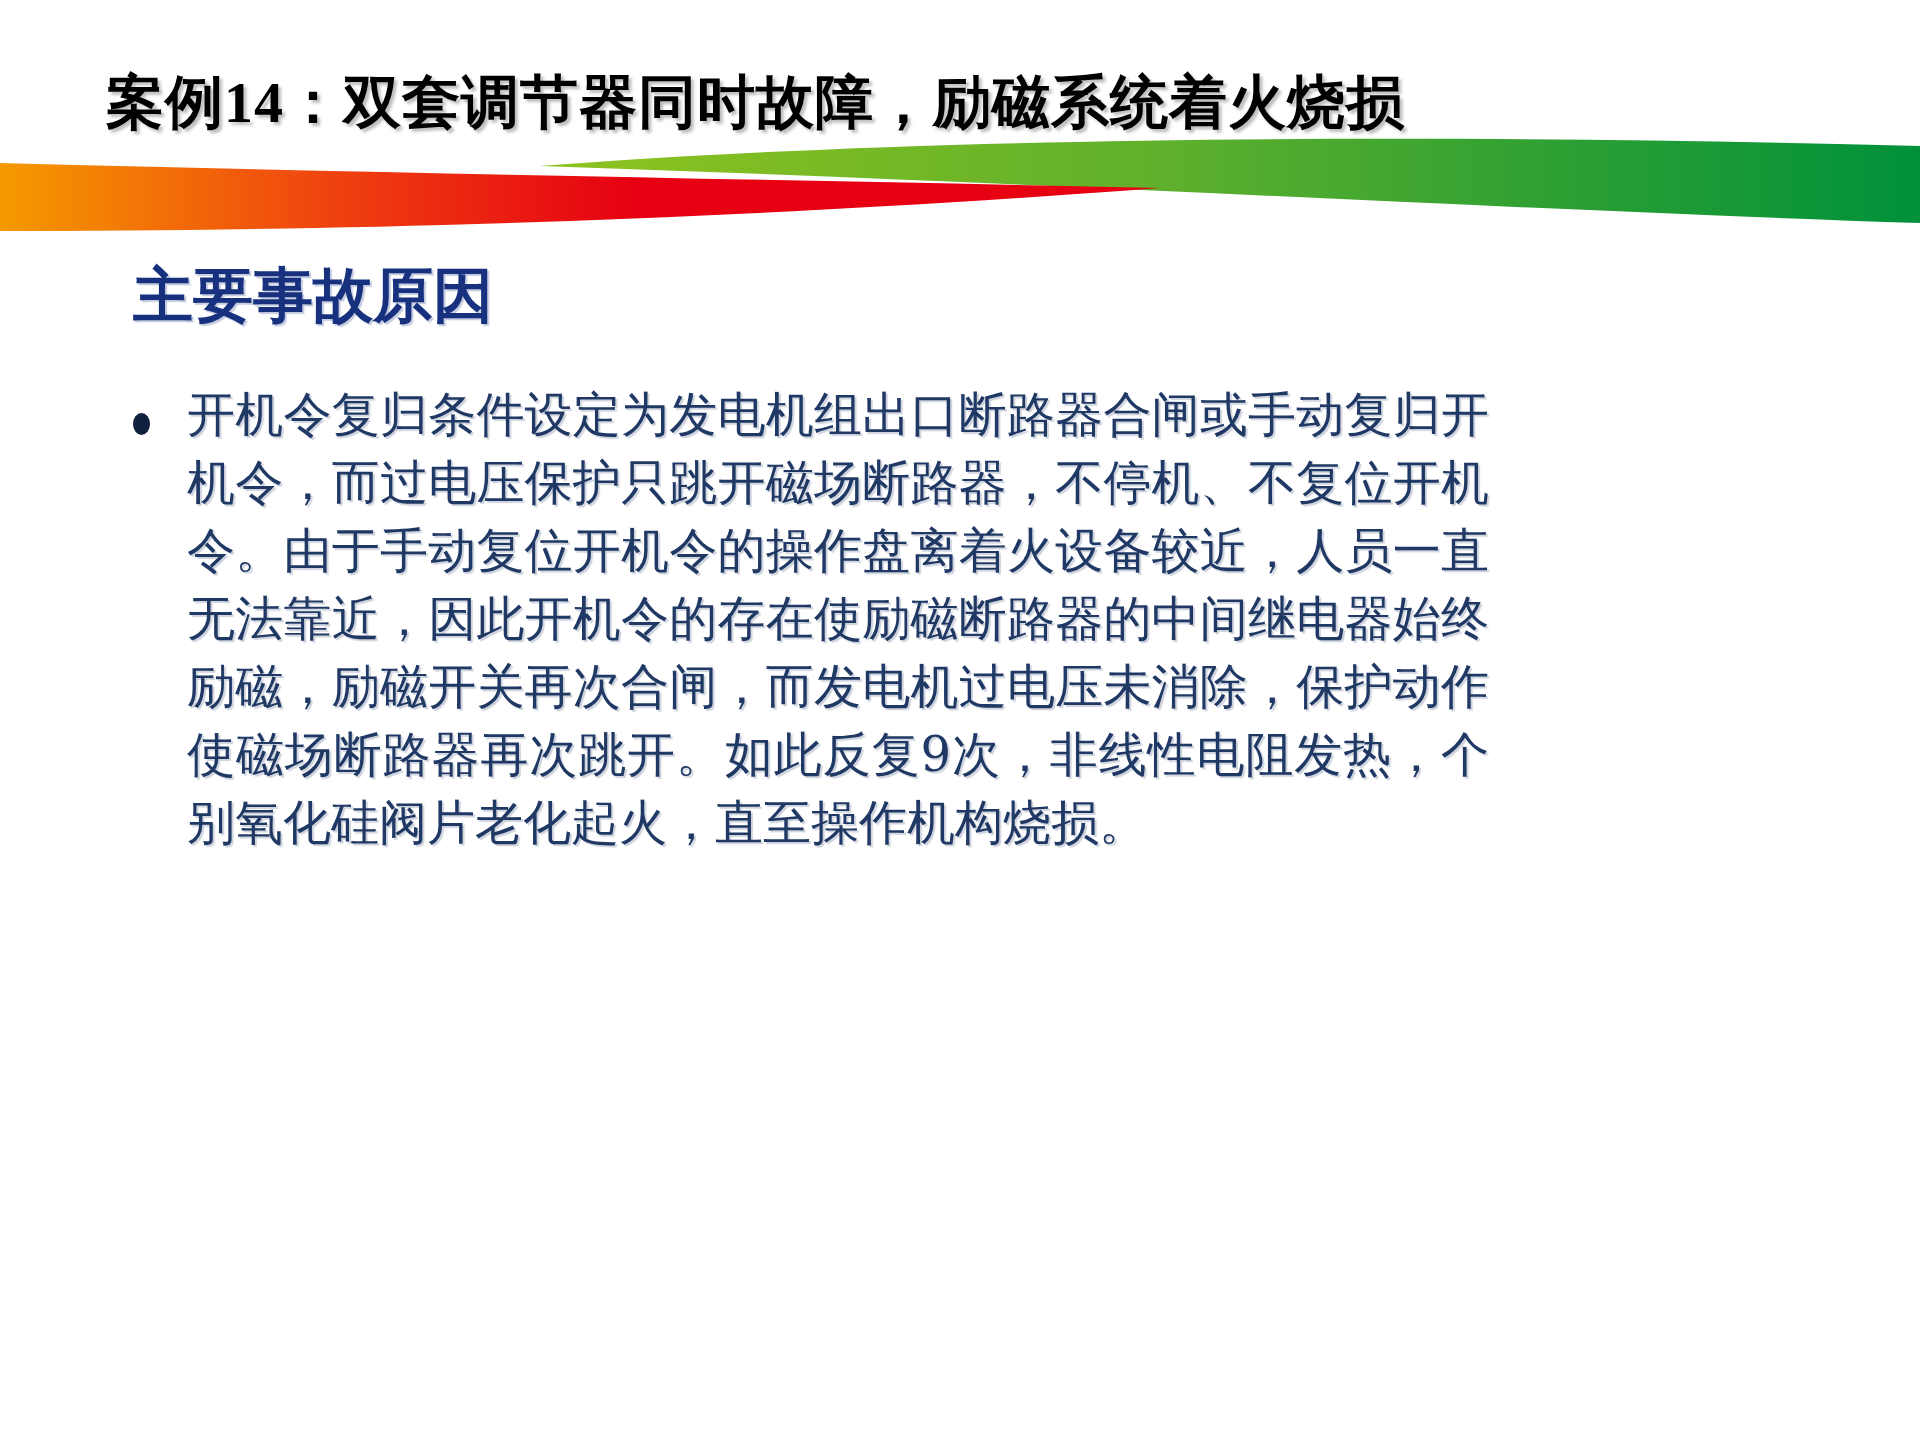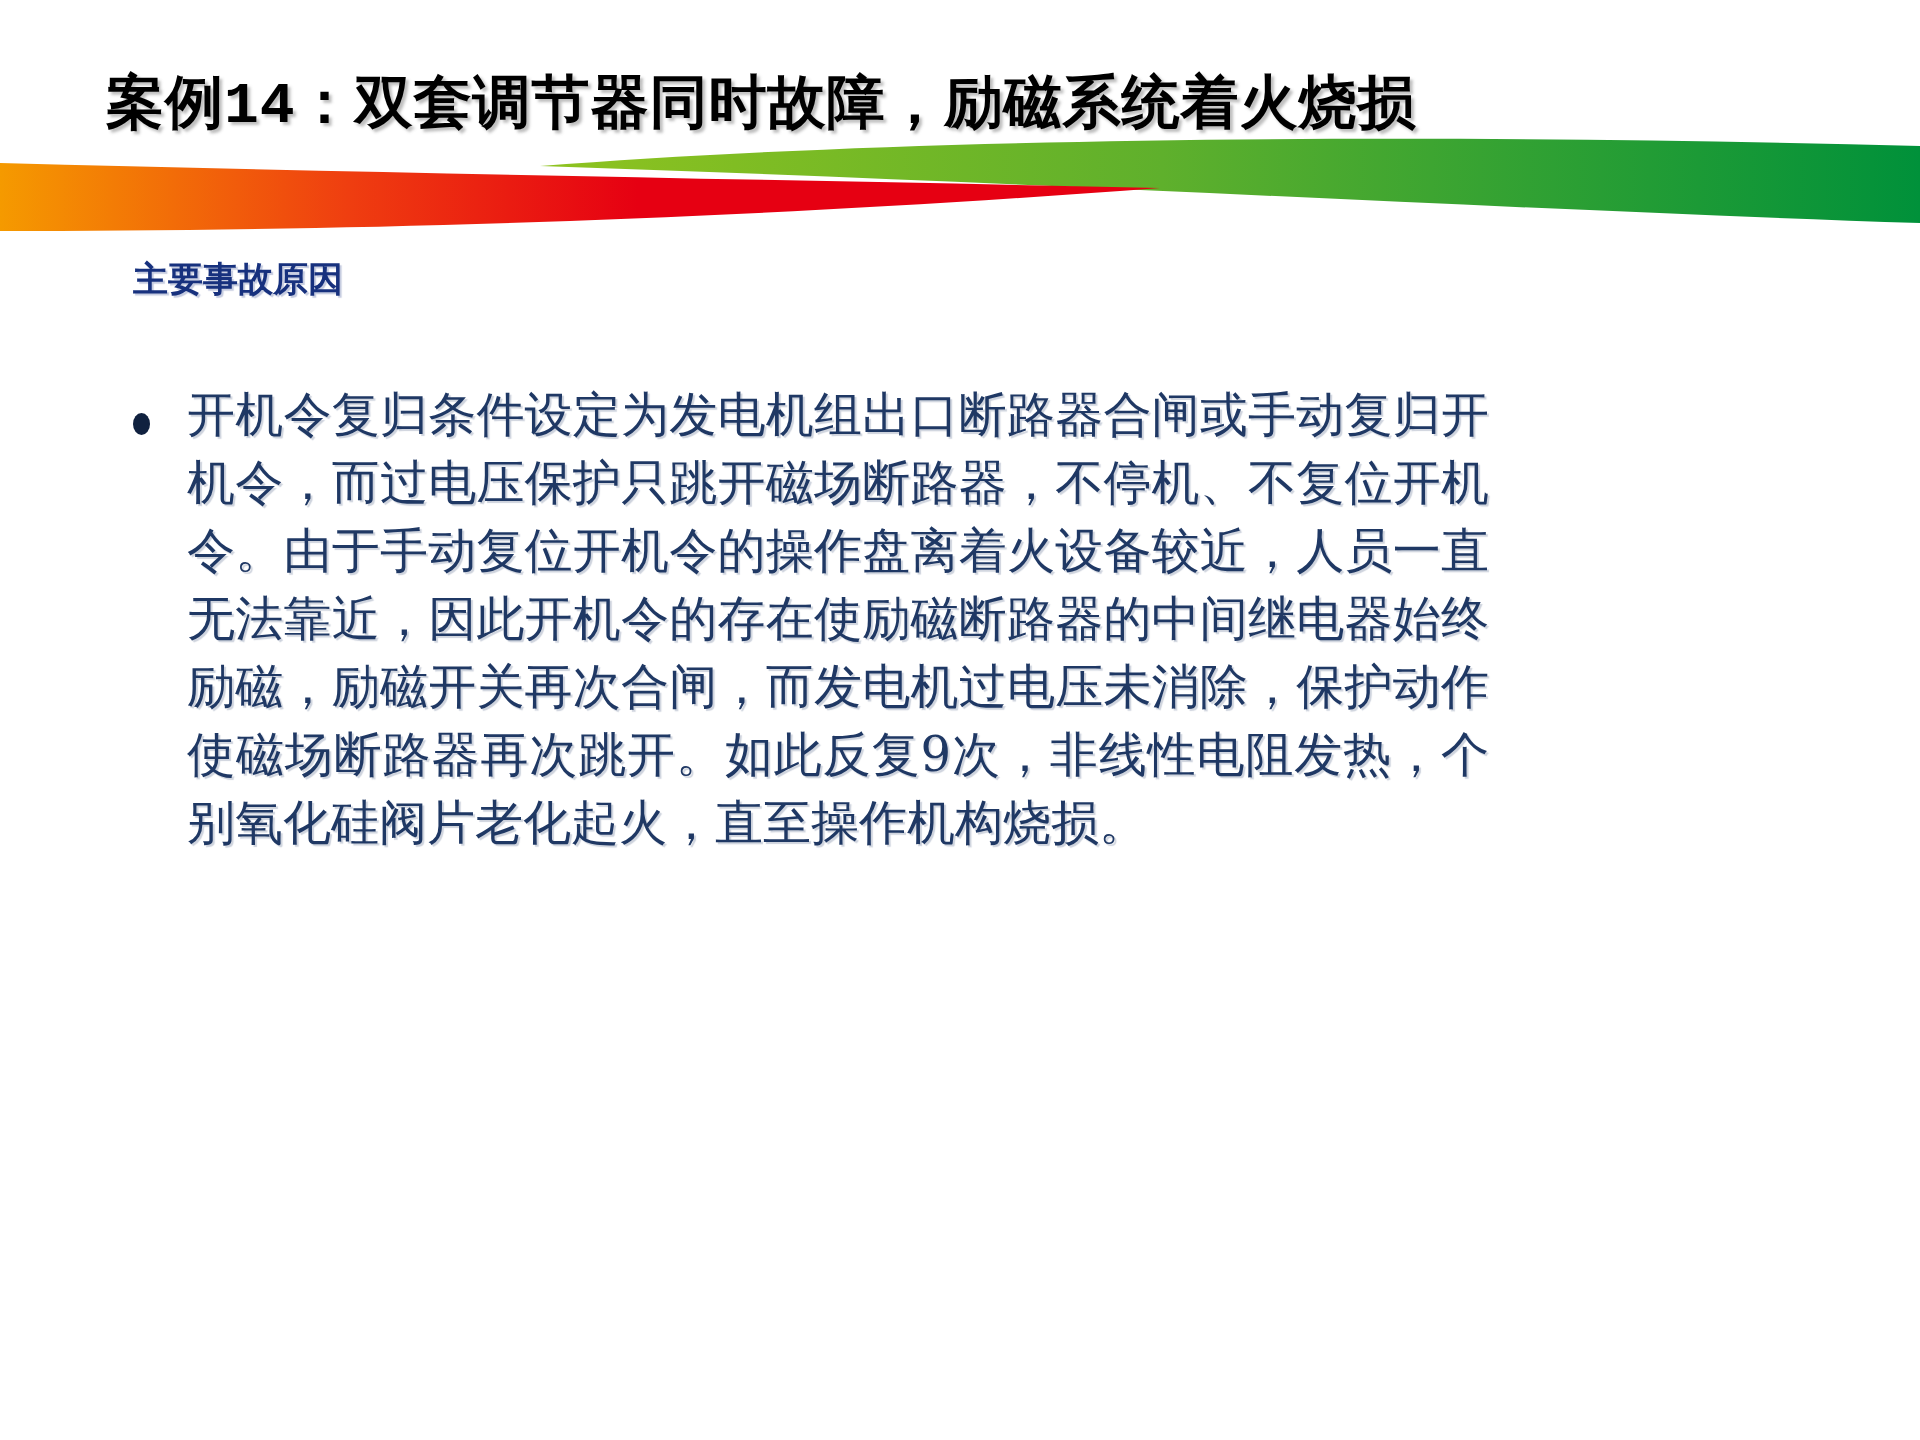--- a/index.html
+++ b/index.html
@@ -17,34 +17,34 @@
   .slide-title {
     position: absolute;
     left: 106px;
     top: 64px;
     font-size: 58px;
     font-weight: bold;
     color: #000000;
     white-space: nowrap;
     letter-spacing: 1px;
     text-shadow: 3px 3px 3px rgba(110,110,110,0.45);
-    font-family: Liberation Mono, monospace;
+    font-family: Liberation Serif, serif;
   }
   .ribbon {
     position: absolute;
     left: 0;
     top: 126px;
     width: 1920px;
     height: 116px;
   }
   .section-heading {
     position: absolute;
     left: 133px;
     top: 256px;
-    font-size: 35px;
+    font-size: 60px;
     font-weight: bold;
     color: #17317E;
     text-shadow: 2px 2px 1px rgba(23,49,126,0.25);
     font-family: "DejaVu Sans", "Liberation Sans", sans-serif;
   }
   .content {
     position: absolute;
     left: 133px;
     top: 380px;
     width: 1370px;

